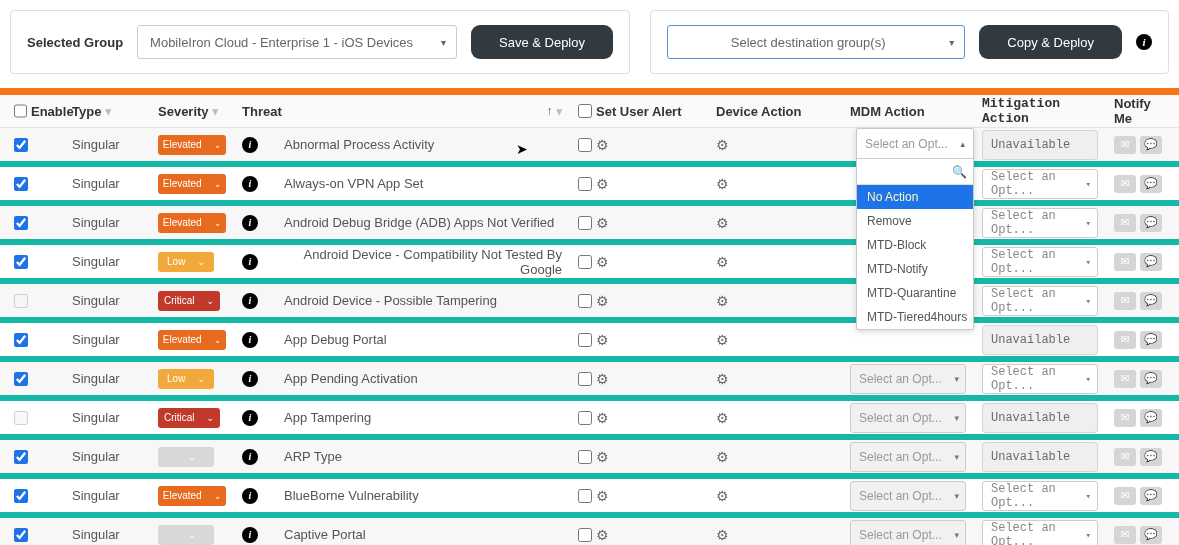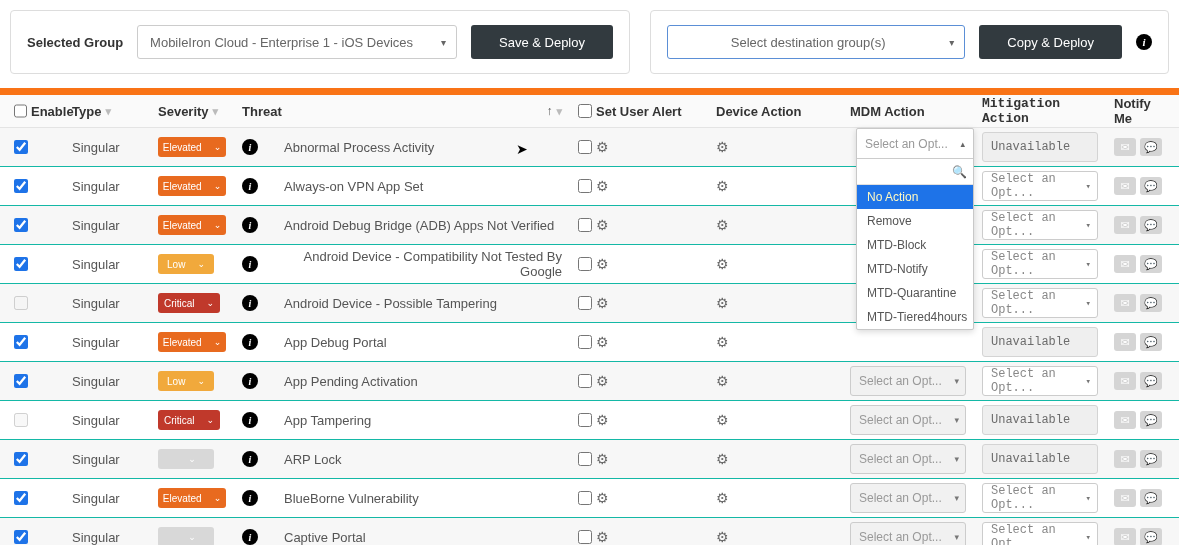--- a/index.html
+++ b/index.html
@@ -43,21 +43,21 @@
   }
   .select-like .caret {
     position: absolute; right: 10px; top: 50%; transform: translateY(-50%);
     font-size: 10px; color: #666;
   }
   .select-blue { border: 1px solid #5b8fd6; }
   .btn-dark {
     background: #323a3f;
     color: #fff;
     border: none;
-    border-radius: 3px;
+    border-radius: 9px;
     height: 34px;
     padding: 0 28px;
     font-size: 13px;
     cursor: pointer;
   }
   .info-dot {
     width: 16px; height: 16px; border-radius: 50%;
     background: #000; color: #fff;
     display: inline-flex; align-items: center; justify-content: center;
     font-size: 11px; font-weight: 700; font-style: italic; font-family: Georgia, serif;
@@ -89,21 +89,21 @@
 
   .filter-icon { color: #bbb; font-size: 11px; }
   .sort-icon { color: #555; font-size: 12px; margin-left: auto; }
 
   
   .table-body { position: relative; }
   .row {
     display: flex;
     align-items: center;
     height: 39px;
-    border-bottom: 1px solid #14b8a6;
+    border-bottom: 6px solid #14b8a6;
   }
   .row:nth-child(even) { background: #f7f7f7; }
   .row .col { font-weight: 400; color: #555; }
 
   input[type="checkbox"].cb {
     width: 14px; height: 14px;
     accent-color: #1e73e8;
     cursor: pointer;
   }
   input[type="checkbox"].cb-disabled { accent-color: #bfbfbf; }
@@ -589,21 +589,21 @@
         <span>Singular</span>
       </div>
       <div class="col col-severity">
         <span class="sev-pill sev-none">
           <span></span>
           <span class="chev">⌄</span>
         </span>
       </div>
       <div class="col col-threat">
         <span class="info-icon">i</span>
-        <span class="threat-text">ARP Lock</span>
+        <span class="threat-text">ARP Type</span>
       </div>
       <div class="col col-setalert">
         <input type="checkbox" class="cb" style=""> 
         <span class="gear">⚙</span>
       </div>
       <div class="col col-devact">
         <span class="gear">⚙</span>
       </div>
       <div class="col col-mdm">
         <div class="opt-select disabled">

